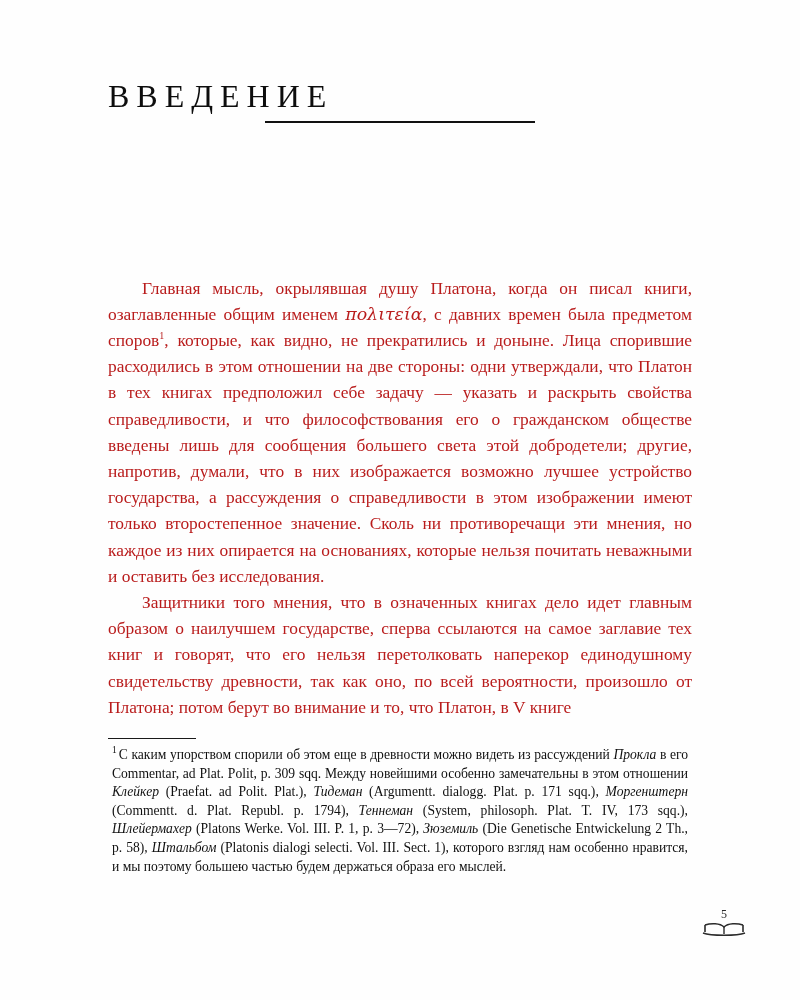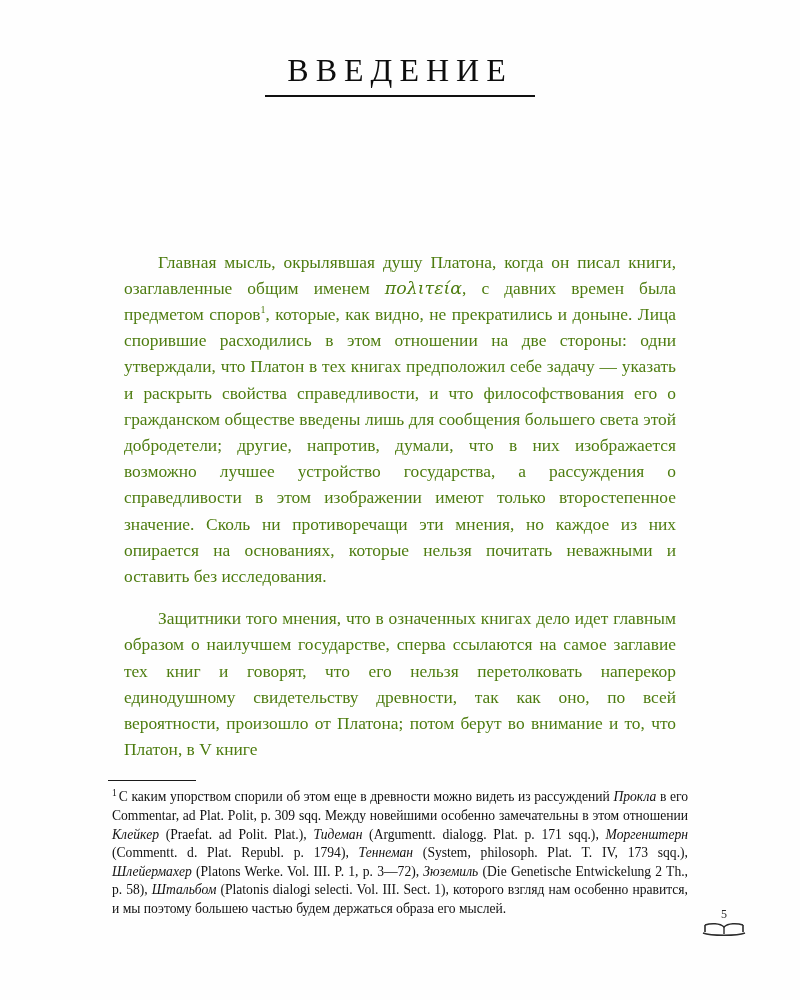--- a/index.html
+++ b/index.html
@@ -25,45 +25,45 @@
   }
   .content {
     position: absolute;
     left: 108px;
     top: 0;
     width: 584px;
     height: 1000px;
   }
   .chapter-title {
     margin: 0;
-    padding-top: 52px;
-    text-align: center;
+    padding-top: 78px;
+    text-align: left;
     font-size: 32px;
     font-weight: normal;
     letter-spacing: 7px;
     font-family: "Liberation Serif", "DejaVu Serif", serif;
     color: #0d0d0d;
   }
   .title-rule {
     width: 270px;
     height: 1.5px;
     background: #111111;
     margin: 6px auto 0 auto;
   }
   .body-block {
     margin-top: 152px;
   }
   p.body-par {
-    margin: 16px;
+    margin: 0;
     font-size: 17.4px;
     line-height: 26.2px;
     text-align: justify;
     text-justify: inter-word;
     text-indent: 34px;
-    color: #4d7c0f;
+    color: #b91c1c;
     hyphens: manual;
   }
   .greek {
     font-family: "DejaVu Serif", serif;
     font-style: italic;
   }
   sup.fn-ref {
     font-size: 10px;
     vertical-align: super;
     line-height: 0;

